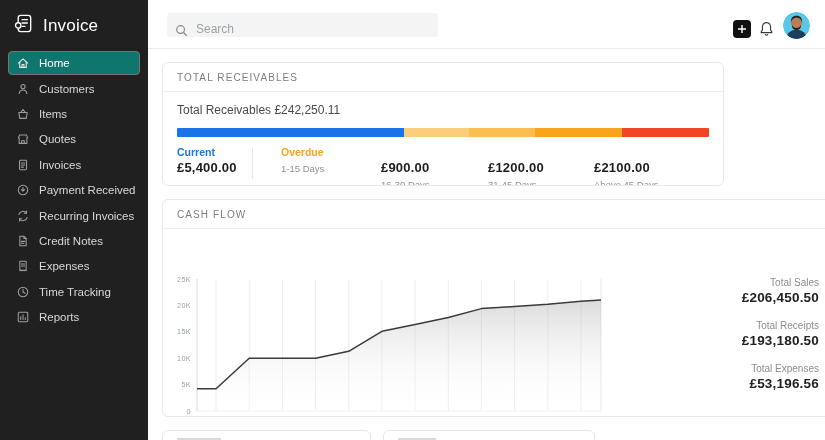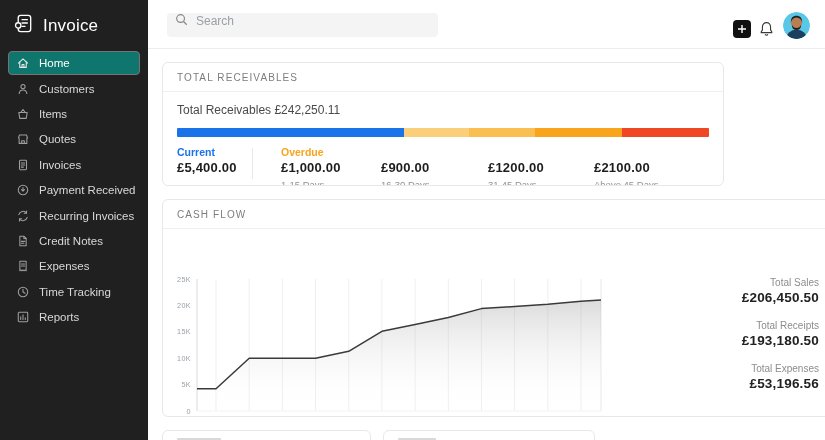--- a/index.html
+++ b/index.html
@@ -15,21 +15,21 @@
             border:1px solid transparent;border-radius:4px;cursor:pointer}
   .nav-item.active{background:#0f766e;border-color:#747474}
   .nav-icon{width:14px;height:14px;display:flex;align-items:center;justify-content:center;flex:0 0 14px}
   .nav-label{color:#d8d8d8;font-size:11.5px;white-space:nowrap}
   .nav-item.active .nav-label{color:#fff}
 
   
   .topbar{position:absolute;left:148px;top:0;width:677px;height:49px;background:#fff;
           border-bottom:1px solid #ededed;box-sizing:border-box}
   .search{position:absolute;left:19px;top:13px;width:271px;height:24px;background:#f4f4f5;
-          border-radius:4px;display:flex;align-items:flex-start;gap:6px;padding:0 8px;box-sizing:border-box}
+          border-radius:4px;display:flex;align-items:flex-end;gap:6px;padding:0 8px;box-sizing:border-box}
   .search input{border:none;outline:none;background:transparent;width:100%;
                 font:12px "Liberation Sans",sans-serif;color:#3c4043}
   .search input::placeholder{color:#9aa0a6}
   .add-btn{position:absolute;left:585px;top:20px;width:18px;height:18px;background:#111;border:none;
            border-radius:4px;display:flex;align-items:center;justify-content:center;padding:0;cursor:pointer}
   .bell{position:absolute;left:610px;top:20px;cursor:pointer;line-height:0}
   .avatar{position:absolute;left:635px;top:12px;width:27px;height:27px;border-radius:50%;
           overflow:hidden;cursor:pointer;line-height:0}
 
   
@@ -235,21 +235,20 @@
           </div>
         <div class="amount-row" id="amounts">
           <span class="col-divider"></span>
         <div class="amt-col">
               <div class="amt-label" style="color: rgb(26, 115, 232);">Current</div>
               <div class="amt-value">£5,400.00</div>
               <div class="amt-sub"></div>
             </div>
             <div class="amt-col">
               <div class="amt-label" style="color: rgb(249, 164, 29);">Overdue</div>
-              <div class="amt-value">£1,000.00</div>
               <div class="amt-sub">1-15 Days</div>
             </div>
             <div class="amt-col">
               <div class="amt-label"></div>
               <div class="amt-value">£900.00</div>
               <div class="amt-sub">16-30 Days</div>
             </div>
             <div class="amt-col">
               <div class="amt-label"></div>
               <div class="amt-value">£1200.00</div>

